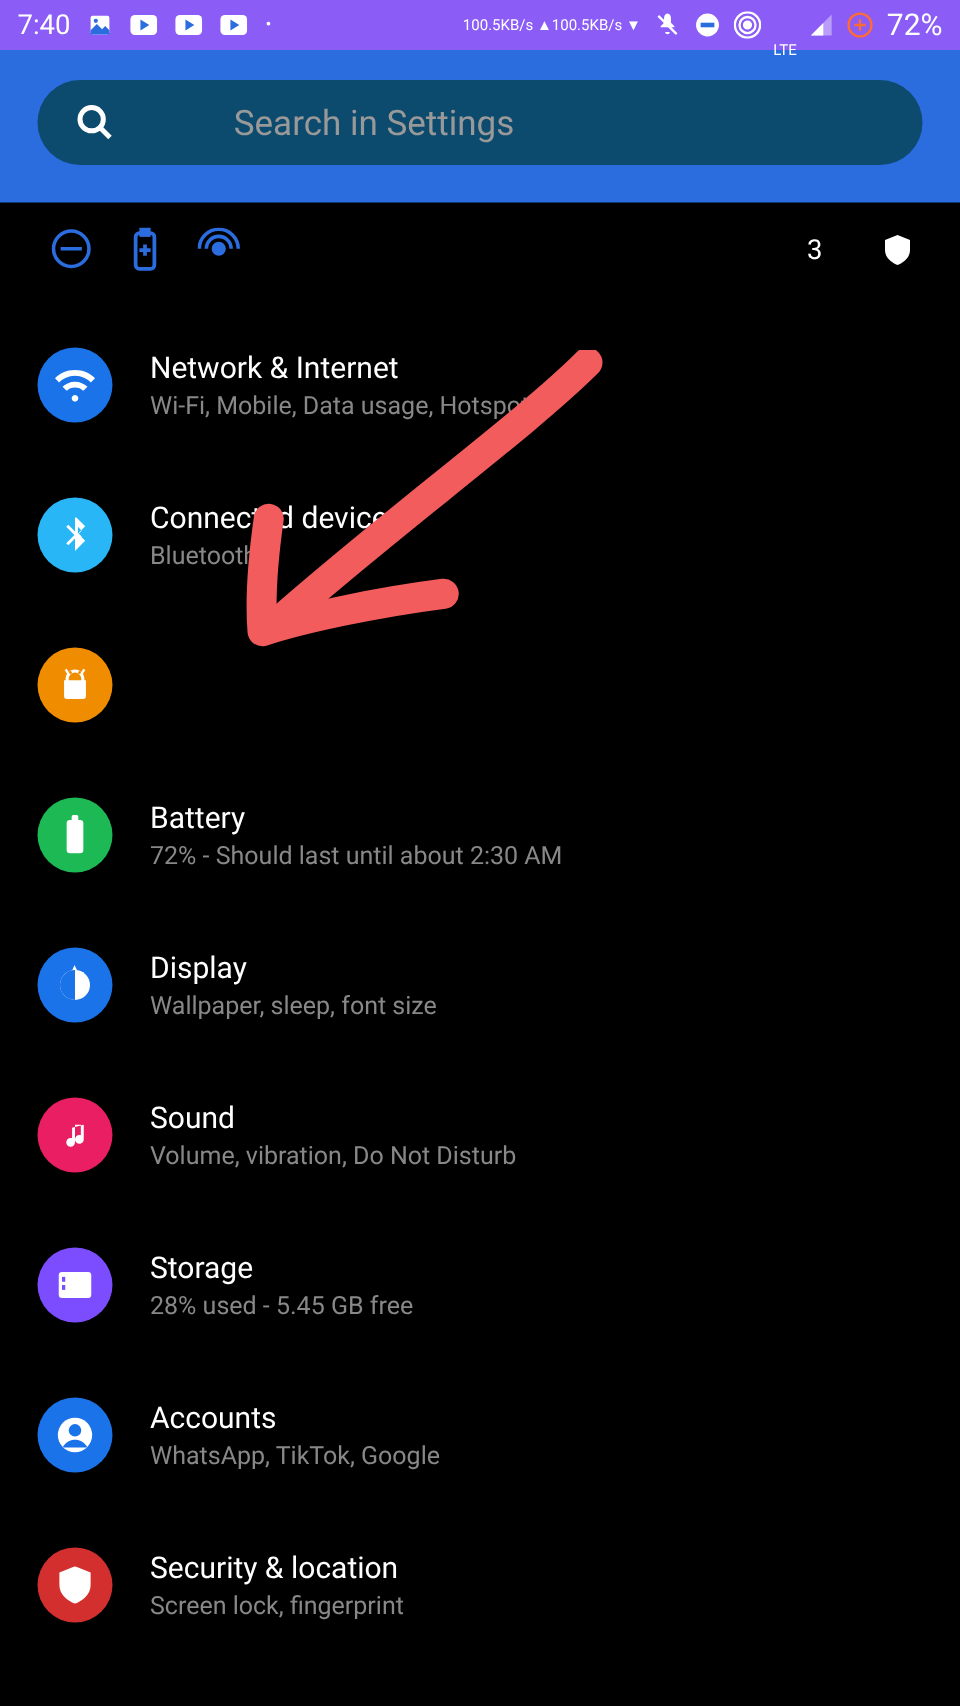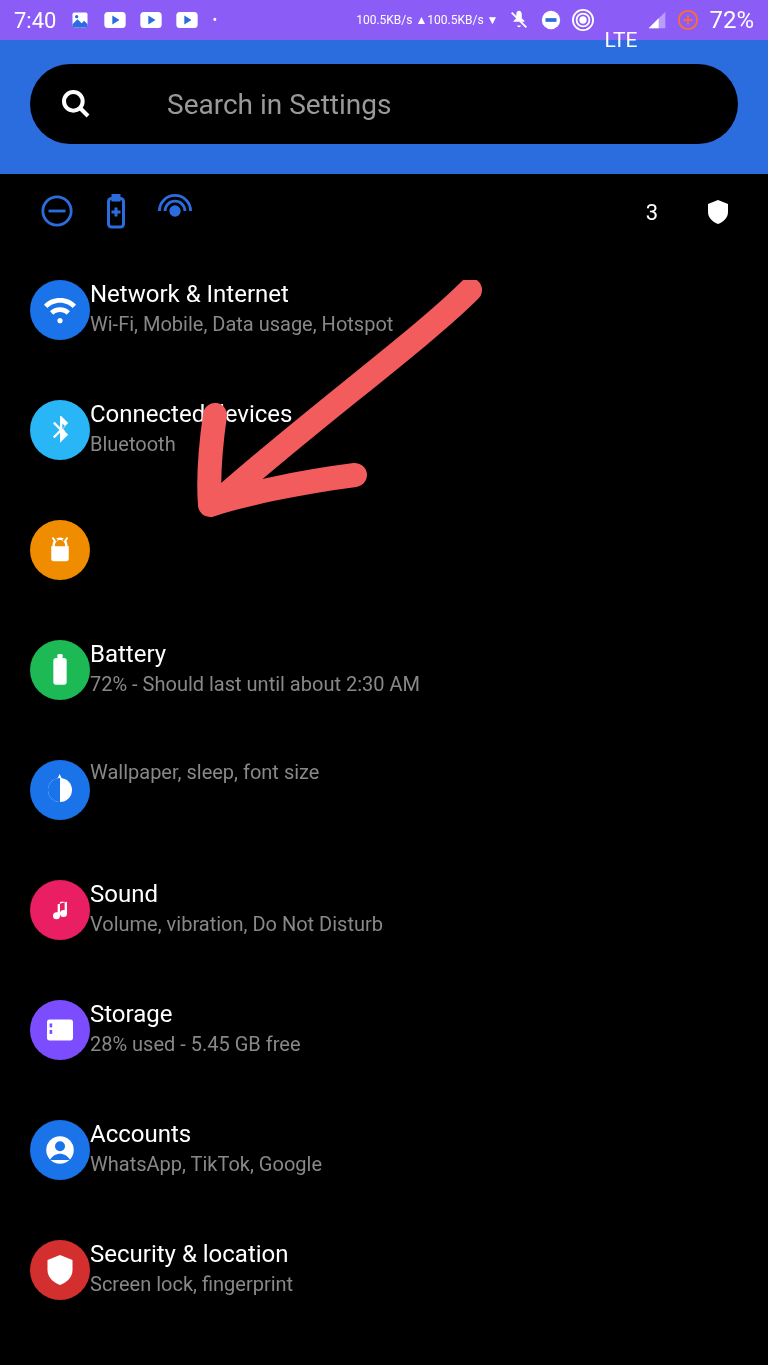--- a/index.html
+++ b/index.html
@@ -25,27 +25,27 @@
   .status-left { display: flex; align-items: center; gap: 14px; }
   .status-right { display: flex; align-items: center; gap: 10px; }
   .status-time { font-size: 22px; font-weight: 400; }
   .status-small-icons { display: flex; gap: 14px; align-items: center; }
   .status-net { display: flex; flex-direction: row; font-size: 12px; line-height: 13px; text-align: right; }
   .header {
     background: #2b6cdf;
     padding: 24px 30px 30px;
   }
   .search-bar {
-    background: #000000;
+    background: #0c4a6e;
     border-radius: 60px;
-    height: 80px;
+    height: 68px;
     display: flex;
     align-items: center;
     padding: 0 30px;
-    gap: 75px;
+    gap: 95px;
   }
   .search-placeholder {
     color: #999;
     font-size: 28px;
     flex: 1;
   }
   .suggestion-row {
     display: flex;
     align-items: center;
     padding: 20px 40px;
@@ -55,22 +55,23 @@
   .suggestion-icons { display: flex; gap: 30px; }
   .suggestion-count {
     margin-left: auto;
     color: #fff;
     font-size: 22px;
     margin-right: 20px;
   }
   .settings-list { padding: 10px 0; }
   .settings-item {
     display: flex;
-    align-items: flex-start;
+    align-items: center;
     padding: 20px 30px;
+    gap: 30px;
     min-height: 120px;
   }
   .item-icon {
     width: 60px;
     height: 60px;
     border-radius: 50%;
     display: flex;
     align-items: center;
     justify-content: center;
     flex-shrink: 0;
@@ -148,21 +149,21 @@
           <rect x="6" y="10" width="12" height="4" fill="#2b6cdf"></rect>
         </svg>
     </span>
     <span>
       <svg width="22" height="22" viewBox="0 0 24 24" fill="none" stroke="#fff" stroke-width="2">
           <circle cx="12" cy="12" r="3" fill="#fff"></circle>
           <circle cx="12" cy="12" r="7"></circle>
           <circle cx="12" cy="12" r="11"></circle>
         </svg>
     </span>
-    <span style="font-size:21px;margin-top:39px;">LTE</span>
+    <span style="font-size:12px;margin-top:39px;">LTE</span>
     <span>
       <svg width="20" height="20" viewBox="0 0 24 24">
           <path d="M2 22 L22 2 L22 22 Z" fill="#fff" opacity="0.4"></path>
           <path d="M2 22 L14 10 L14 22 Z" fill="#fff"></path>
         </svg>
     </span>
     <span>
       <svg width="22" height="22" viewBox="0 0 24 24" fill="none" stroke="#ff6b35" stroke-width="2">
           <circle cx="12" cy="12" r="10"></circle>
           <line x1="12" y1="7" x2="12" y2="17"></line>
@@ -270,20 +271,21 @@
 
   <div class="settings-item">
     <div class="item-icon" style="background:#1a73e8;">
       <svg width="32" height="32" viewBox="0 0 24 24" fill="#fff">
           <path d="M12 2l1.5 3 3 .5-2 2.5.5 3L12 10l-3 1.5.5-3-2-2.5 3-.5L12 2z" transform="scale(1.3) translate(-3 -2)"></path>
           <circle cx="12" cy="12" r="9" fill="#fff"></circle>
           <path d="M12 3a9 9 0 000 18V3z" fill="#1a73e8"></path>
         </svg>
     </div>
     <div class="item-text">
+      <div class="item-title">Display</div>
       <div class="item-subtitle">Wallpaper, sleep, font size</div>
     </div>
   </div>
 
   <div class="settings-item">
     <div class="item-icon" style="background:#e91e63;">
       <svg width="28" height="28" viewBox="0 0 24 24" fill="#fff">
           <path d="M10 4v12a3 3 0 11-3-3h1V6l8-2v10a3 3 0 11-3-3h1V4l-4 0z" transform="translate(2 1)"></path>
         </svg>
     </div>

